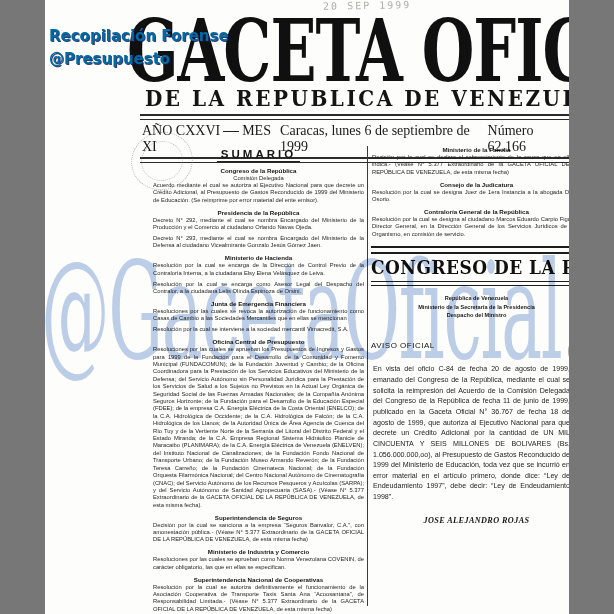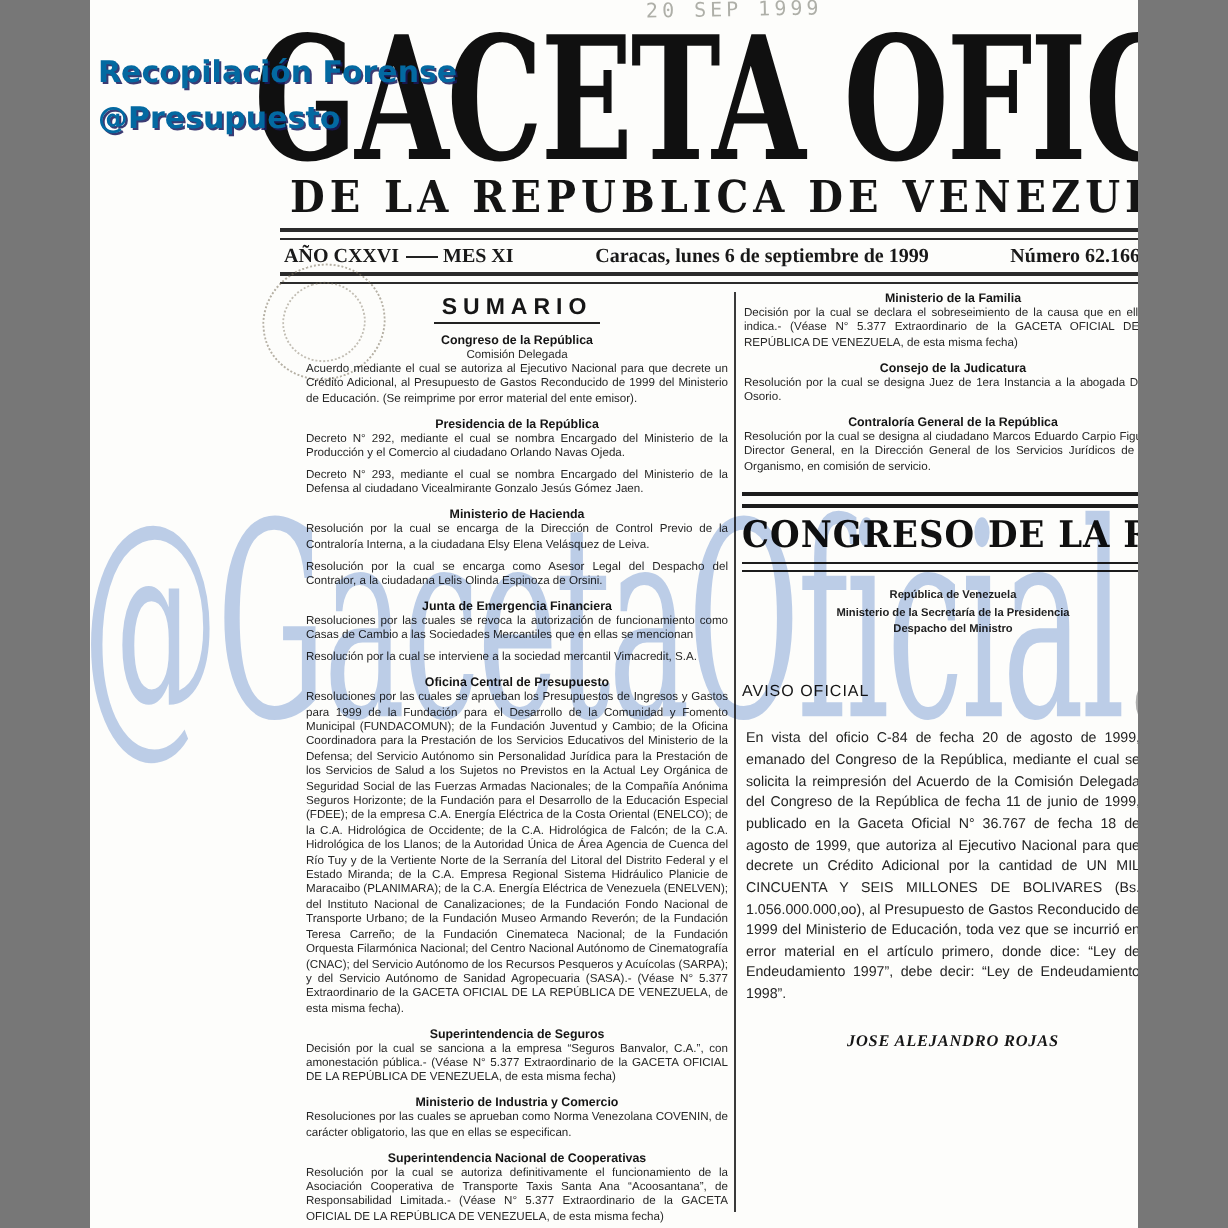--- a/index.html
+++ b/index.html
@@ -50,21 +50,21 @@
     position:absolute; left:100px; top:85px; z-index:2;
     font-family:"DejaVu Serif", serif; font-weight:bold; font-size:20px;
     letter-spacing:2.5px; white-space:nowrap; color:#141414;
     transform:scaleY(1.1); transform-origin:left top;
   }
   .rule-double{border-top:2px solid #2b2b2b; border-bottom:1px solid #2b2b2b; height:3px;}
   .infobar-wrap{position:absolute; left:95px; top:114px; width:432px; z-index:3;}
   .infobar{
     display:flex; align-items:center; justify-content:space-between;
     padding:3px 2px 2px 2px;
-    font-family:"Liberation Serif", serif; font-weight:bold; font-size:10px; color:#191919;
+    font-family:"Liberation Serif", serif; font-weight:normal; font-size:14px; color:#191919;
   }
   .infobar .dash{display:inline-block; width:16px; border-bottom:1.5px solid #222; margin:0 3px; vertical-align:middle;}
   
   .cols{position:absolute; left:107px; top:146px; width:432px; height:462px; z-index:10;}
   .col-left{position:absolute; left:0; top:0; width:213px;}
   .col-right{position:absolute; left:219px; top:0; width:211px;}
   .col-divider{position:absolute; left:215px; top:0; width:1px; height:460px; background:#3a3a3a;}
   .page-edge{position:absolute; left:527px; top:146px; width:1px; height:420px; background:rgba(80,80,80,.45); z-index:3;}
 
   .sumario-title{

